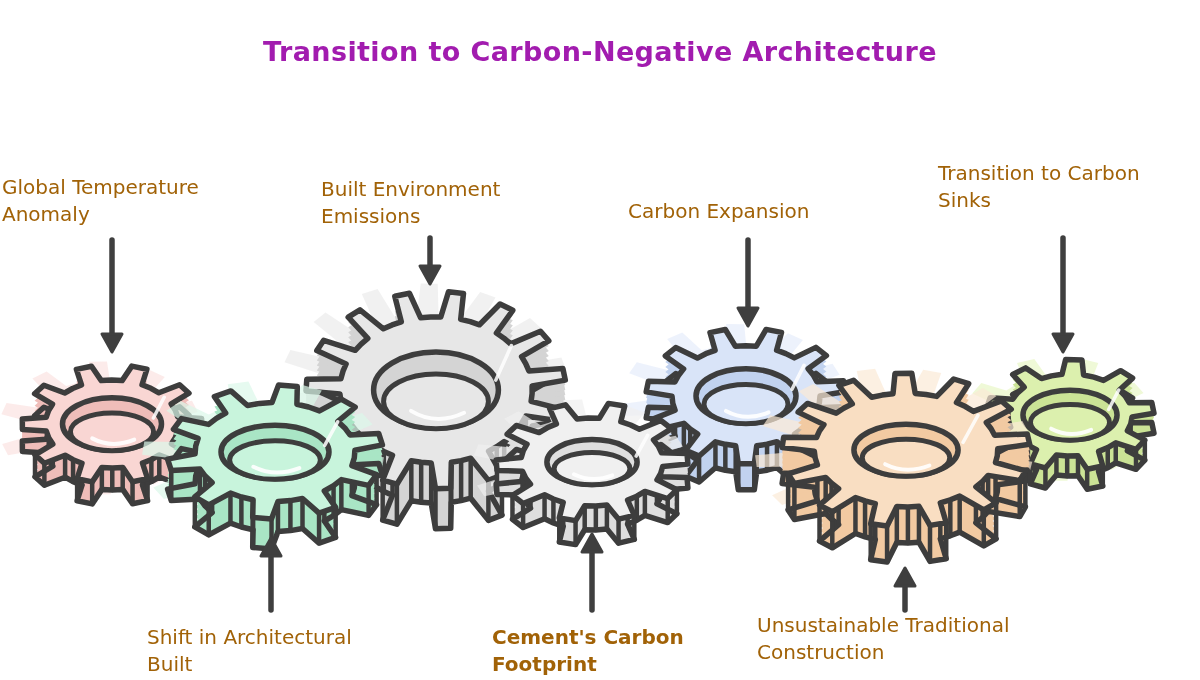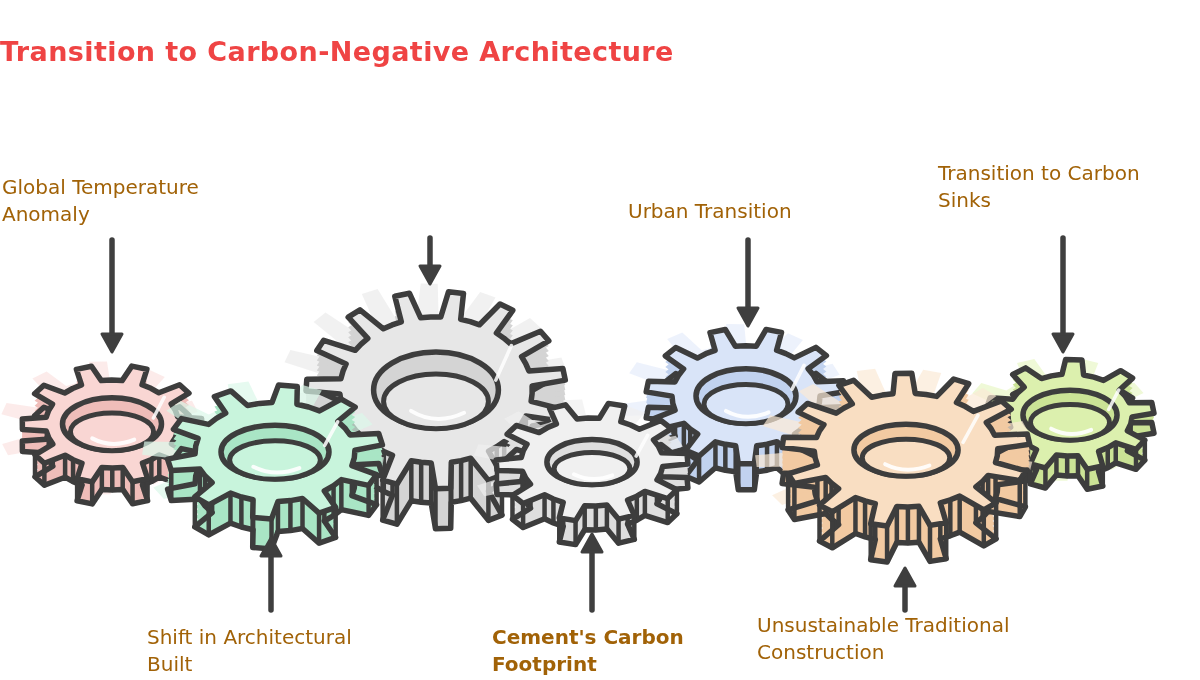--- a/index.html
+++ b/index.html
@@ -1,20 +1,20 @@
 <!DOCTYPE html>
 <html><head>
 <meta charset="utf-8">
 <style>
   html,body{margin:0;padding:0;background:#ffffff;}
   body{font-family:"DejaVu Sans","Liberation Sans",sans-serif;}
   .stage{position:relative;width:1200px;height:680px;background:#ffffff;overflow:hidden;}
   .title{
-    position:absolute;left:0;top:36px;width:1200px;
-    font-size:27px;font-weight:bold;color:#ef4444;letter-spacing:.4px;
+    position:absolute;left:0;top:36px;width:1200px;text-align:center;
+    font-size:27px;font-weight:bold;color:#a21caf;letter-spacing:.4px;
   }
   svg.canvas{position:absolute;left:0;top:0;}
   .lbl{
     position:absolute;transform:translateX(-50%);
     font-size:20px;line-height:27px;color:#a16207;font-weight:500;
   }
   .lbl-0{left:112px;top:174px;width:220px;}
   .lbl-1{left:272px;top:624px;width:250px;}
   .lbl-2{left:431px;top:176px;width:220px;}
   .lbl-3{left:592px;top:624px;width:200px;font-weight:bold;}
@@ -331,17 +331,18 @@
         <path d="M905 568 L895 586 L915 586 Z" fill="#3f3f3f" stroke="#3f3f3f" stroke-width="3" stroke-linejoin="round"></path>
       </g>
       <g>
         <line x1="1063" y1="238" x2="1063" y2="338" stroke="#3f3f3f" stroke-width="5.5" stroke-linecap="round"></line>
         <path d="M1063 352 L1053 334 L1073 334 Z" fill="#3f3f3f" stroke="#3f3f3f" stroke-width="3" stroke-linejoin="round"></path>
       </g>
     </svg>
 
   <div class="lbl lbl-0">Global Temperature Anomaly</div>
   <div class="lbl lbl-1">Shift in Architectural Built</div>
+  <div class="lbl lbl-2">Built Environment Emissions</div>
   <div class="lbl lbl-3">Cement's Carbon Footprint</div>
-  <div class="lbl lbl-4">Urban Transition</div>
+  <div class="lbl lbl-4">Carbon Expansion</div>
   <div class="lbl lbl-5">Unsustainable Traditional Construction</div>
   <div class="lbl lbl-6">Transition to Carbon Sinks</div>
 </div>
 
 </body></html>

